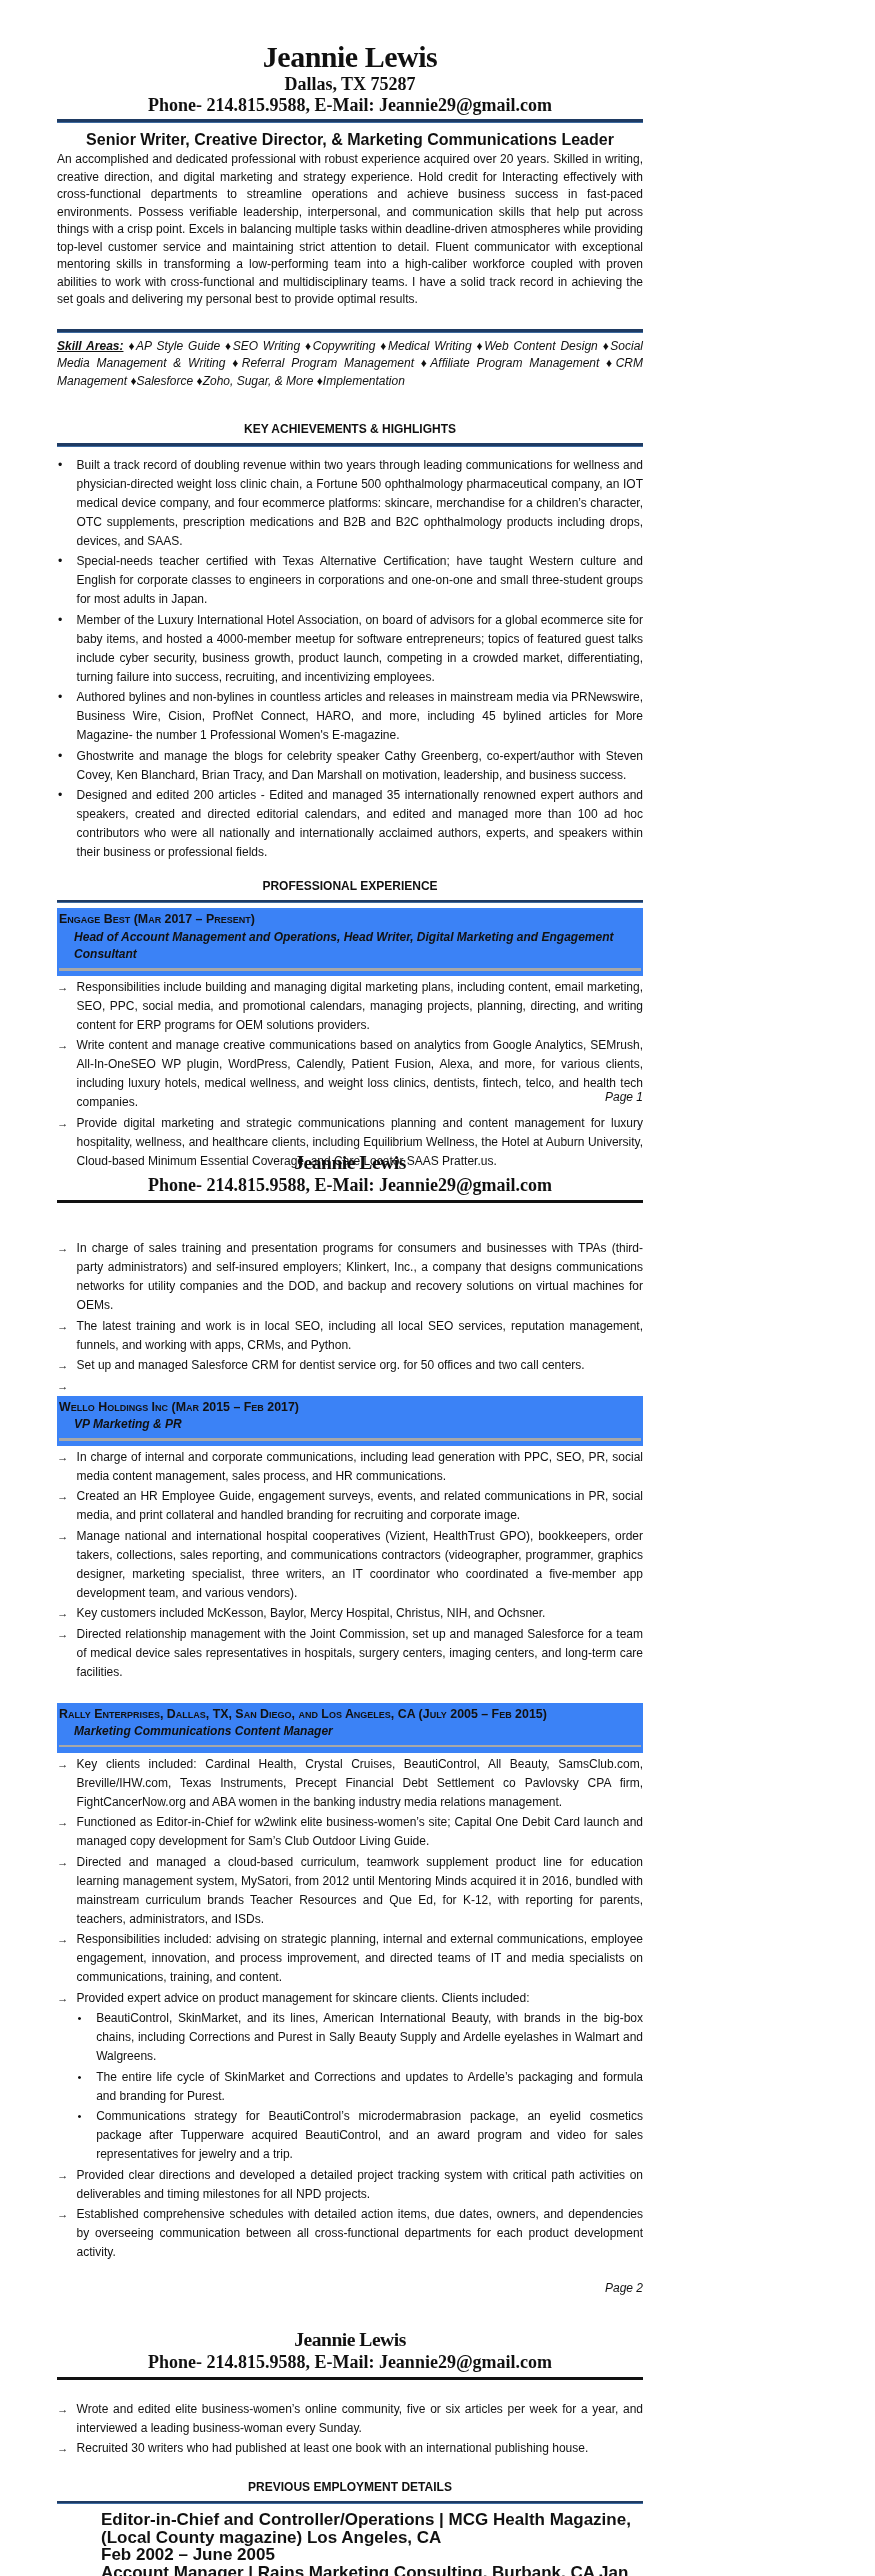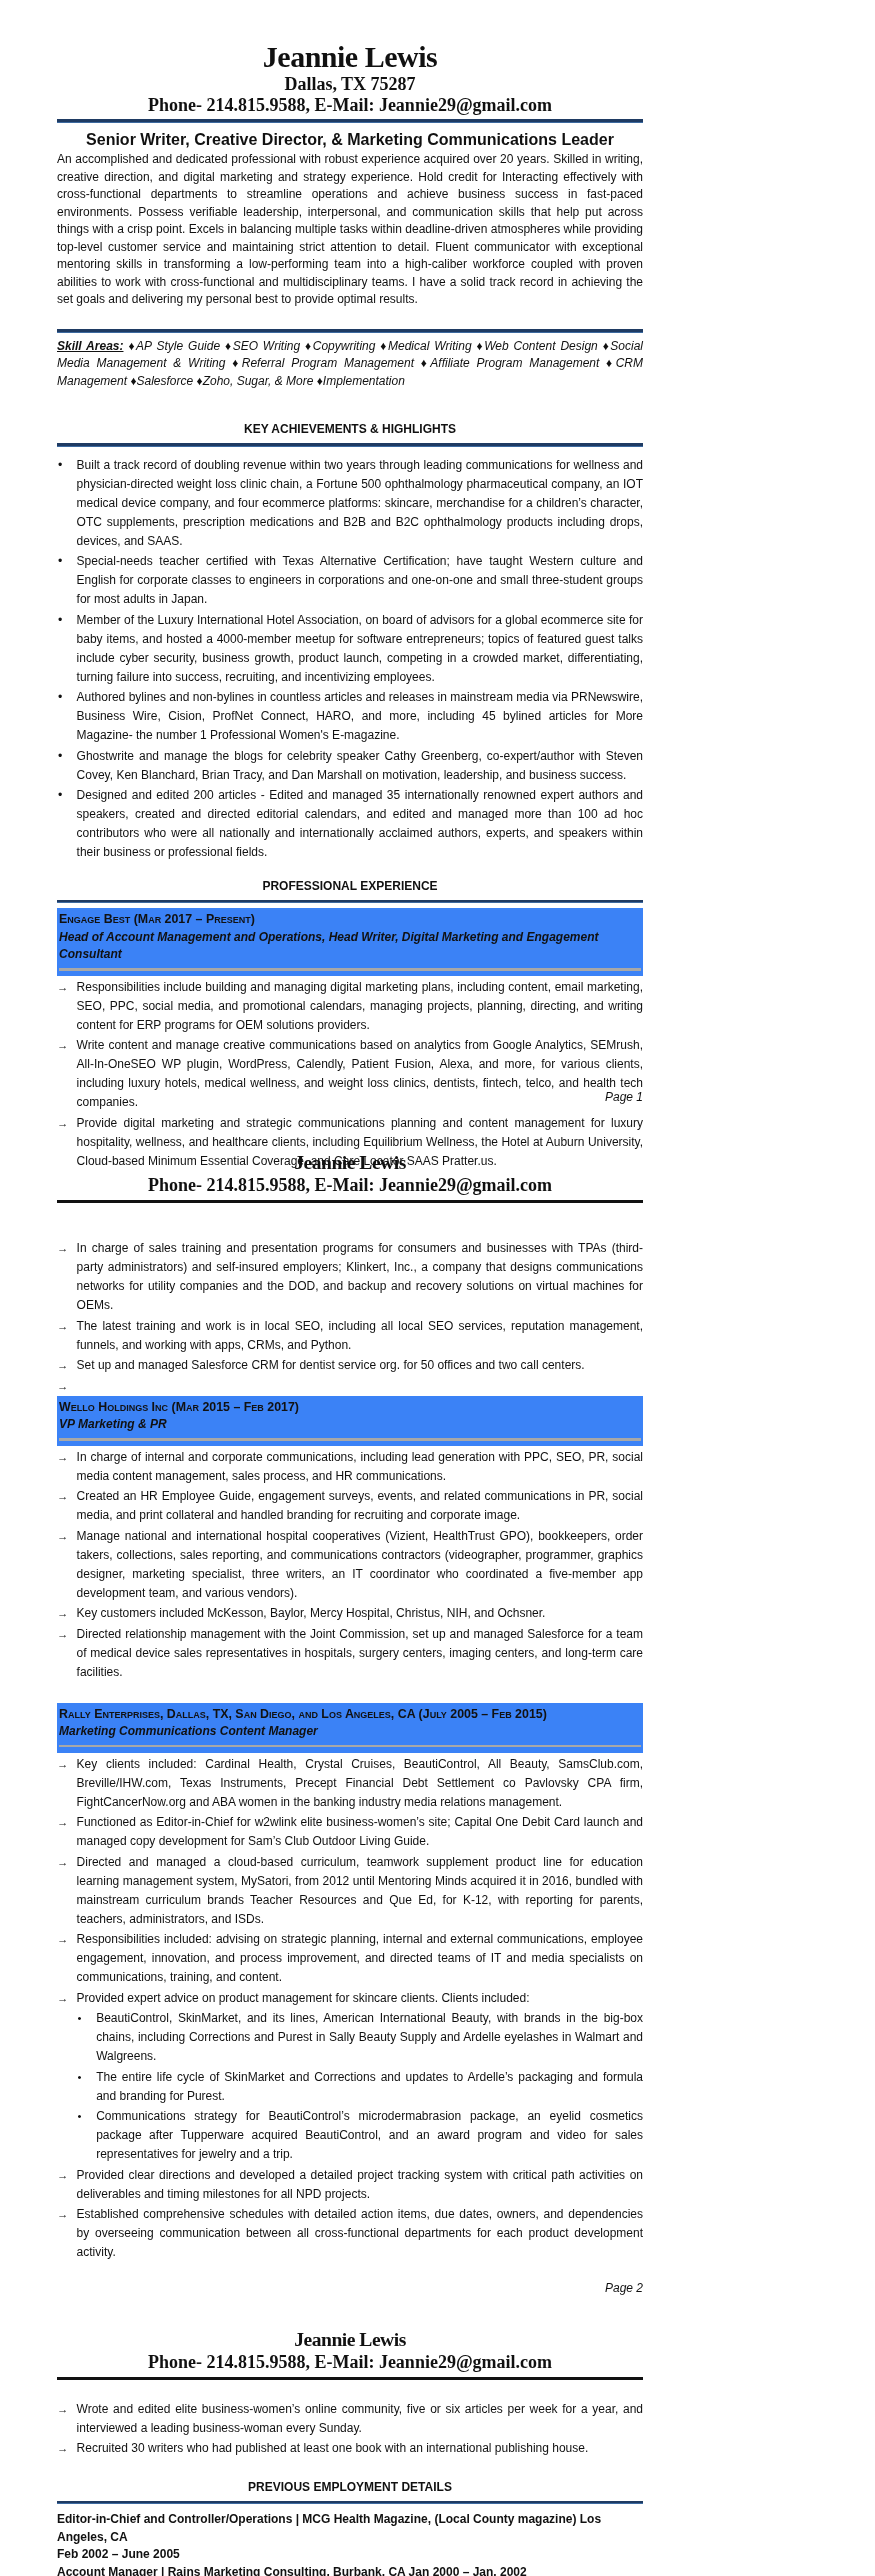--- a/index.html
+++ b/index.html
@@ -107,36 +107,38 @@
     font-weight: bold;
     font-size: 12.4px;
     line-height: 17.5px;
     font-variant: small-caps;
   }
   .job-box .role {
     font-weight: bold;
     font-style: italic;
     font-size: 12px;
     line-height: 17.5px;
+    margin-left: 15px;
   }
   .job-box .gray-rule {
     height: 2.6px;
     background: #a8a8a8;
     margin-top: 4.1px;
   }
   .page-num {
     position: absolute;
     right: 57px;
     font-style: italic;
     font-size: 12px;
   }
   .prev-line {
     font-weight: bold;
-    font-size: 12px;
-    line-height: 17.5px;
+    font-size: 17px;
+    line-height: 17.5px;
+    margin-left: 44px;
   }
 </style>
 </head>
 <body>
 
 <div class="page" id="page1">
   <div class="name">Jeannie Lewis</div>
   <div class="address">Dallas, TX 75287</div>
   <div class="contact">Phone- 214.815.9588, E-Mail: Jeannie29@gmail.com</div>
   <div class="rule-blue"></div>

